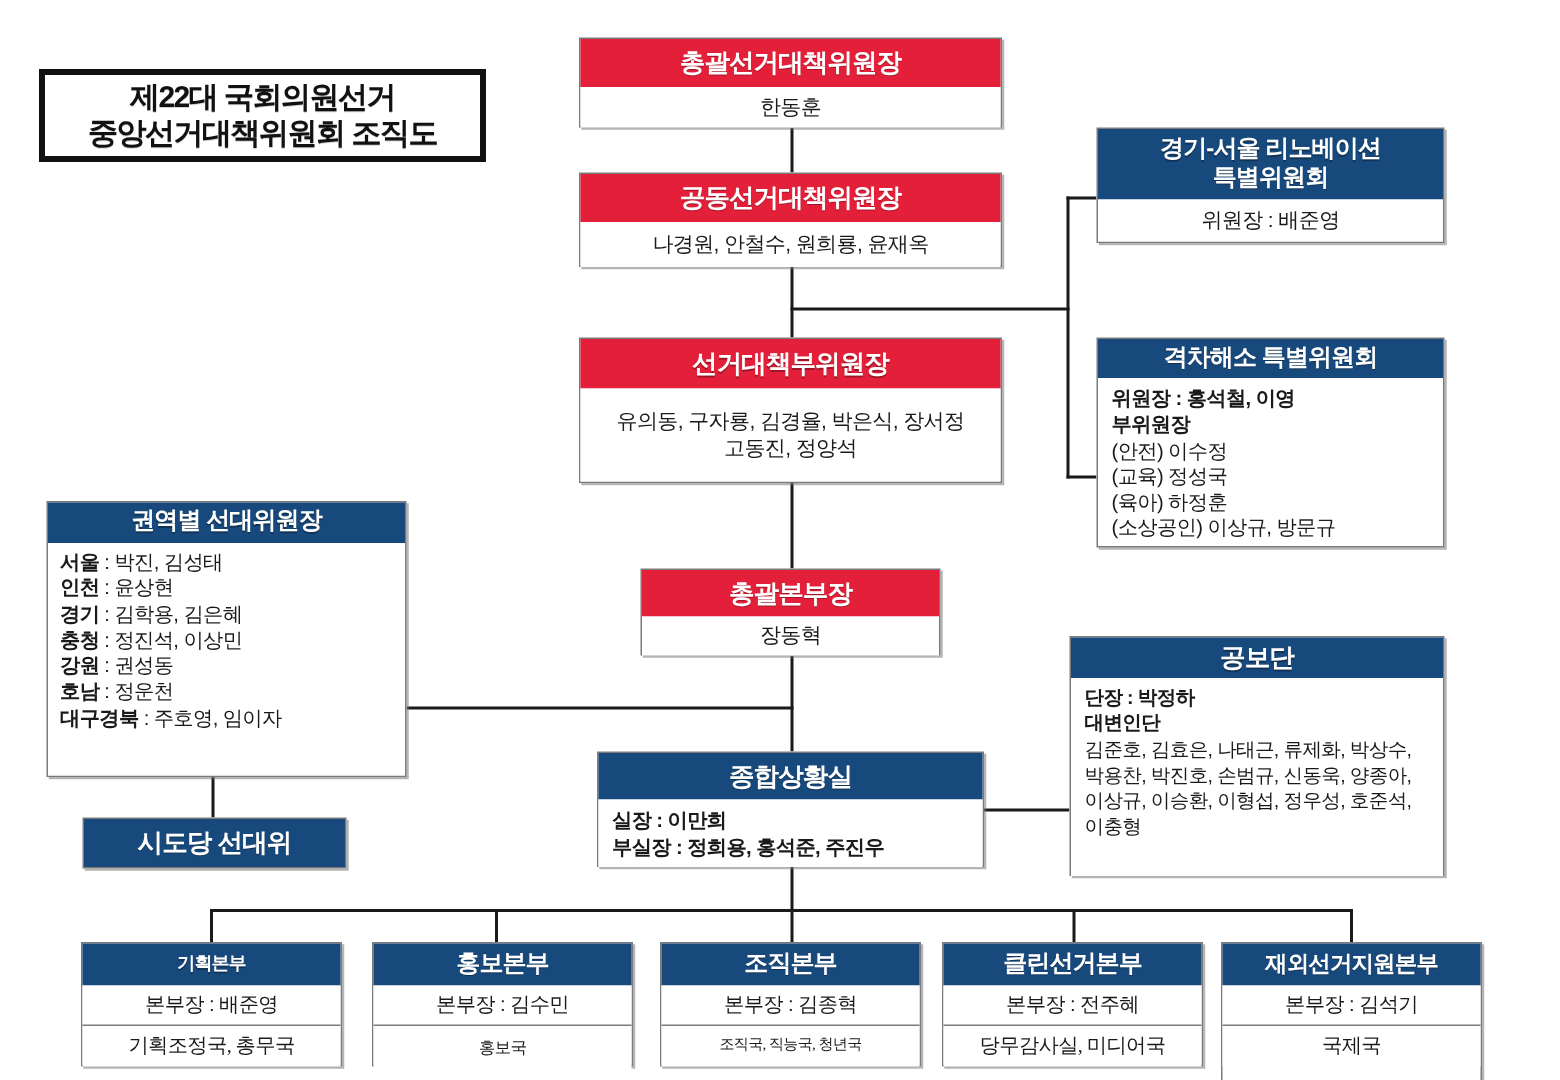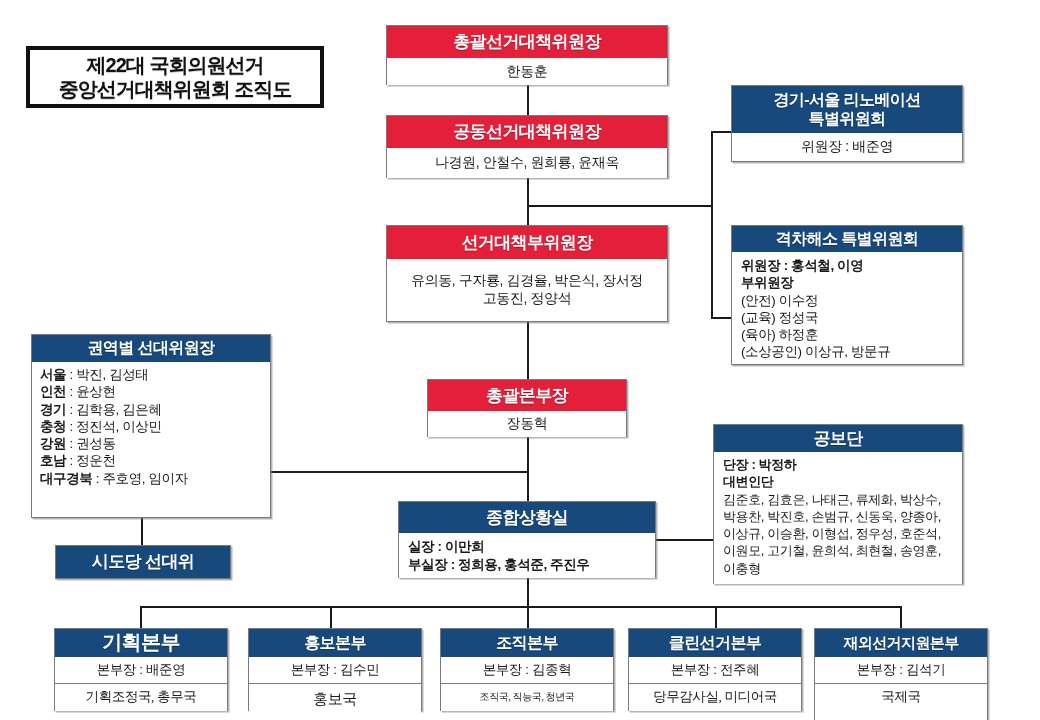--- a/index.html
+++ b/index.html
@@ -183,35 +183,34 @@
   </div>
 
   <div class="node" style="left:713px;top:424px;width:250px;height:160px;">
     <div class="hdr blue" style="height:27px;font-size:17px;">공보단</div>
     <div class="body left" style="height:132px;font-size:13px;padding:4px 0 0 9px;justify-content:flex-start;line-height:1.33;">
       <span class="ln b">단장 : 박정하</span>
       <span class="ln b">대변인단</span>
       <span class="ln">김준호, 김효은, 나태근, 류제화, 박상수,</span>
       <span class="ln">박용찬, 박진호, 손범규, 신동욱, 양종아,</span>
       <span class="ln">이상규, 이승환, 이형섭, 정우성, 호준석,</span>
-      <span class="ln">이원모, 고기철, 윤희석, 최현철, 송영훈,</span>
       <span class="ln">이충형</span>
     </div>
   </div>
 
   <div class="node" style="left:54px;top:628px;width:174px;height:83px;">
-    <div class="hdr blue" style="height:28px;font-size:20px;">기획본부</div>
+    <div class="hdr blue" style="height:28px;font-size:12px;">기획본부</div>
     <div class="body" style="height:26px;font-size:13.5px;">본부장 : 배준영</div>
     <div class="sect" style="height:28px;font-size:13.5px;">기획조정국, 총무국</div>
   </div>
 
   <div class="node" style="left:248px;top:628px;width:174px;height:83px;">
     <div class="hdr blue" style="height:28px;font-size:16px;">홍보본부</div>
     <div class="body" style="height:26px;font-size:13.5px;">본부장 : 김수민</div>
-    <div class="sect" style="height:32px;font-size:15px;">홍보국</div>
+    <div class="sect" style="height:32px;font-size:11px;">홍보국</div>
   </div>
 
   <div class="node" style="left:440px;top:628px;width:174px;height:83px;">
     <div class="hdr blue" style="height:28px;font-size:16px;">조직본부</div>
     <div class="body" style="height:26px;font-size:13.5px;">본부장 : 김종혁</div>
     <div class="sect" style="height:28px;font-size:10px;">조직국, 직능국, 청년국</div>
   </div>
 
   <div class="node" style="left:628px;top:628px;width:174px;height:83px;">
     <div class="hdr blue" style="height:28px;font-size:16px;">클린선거본부</div>

